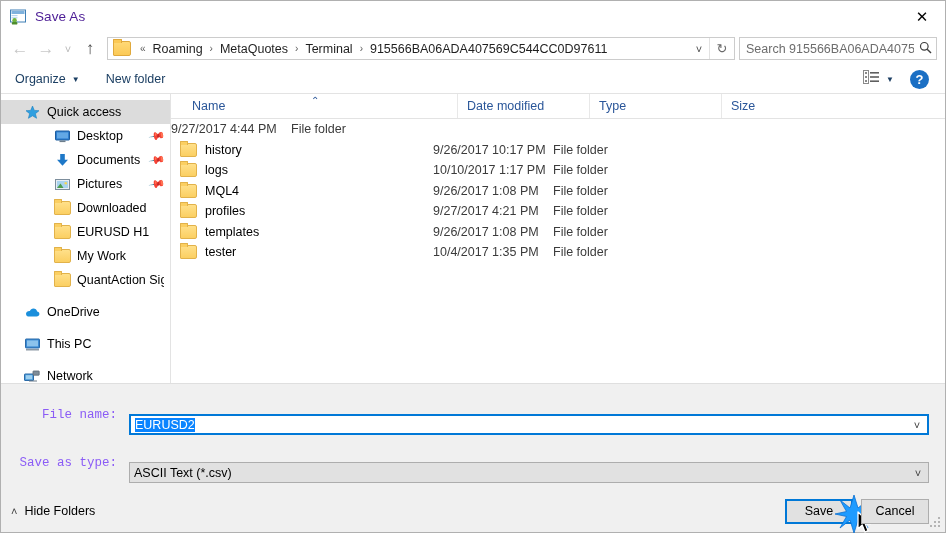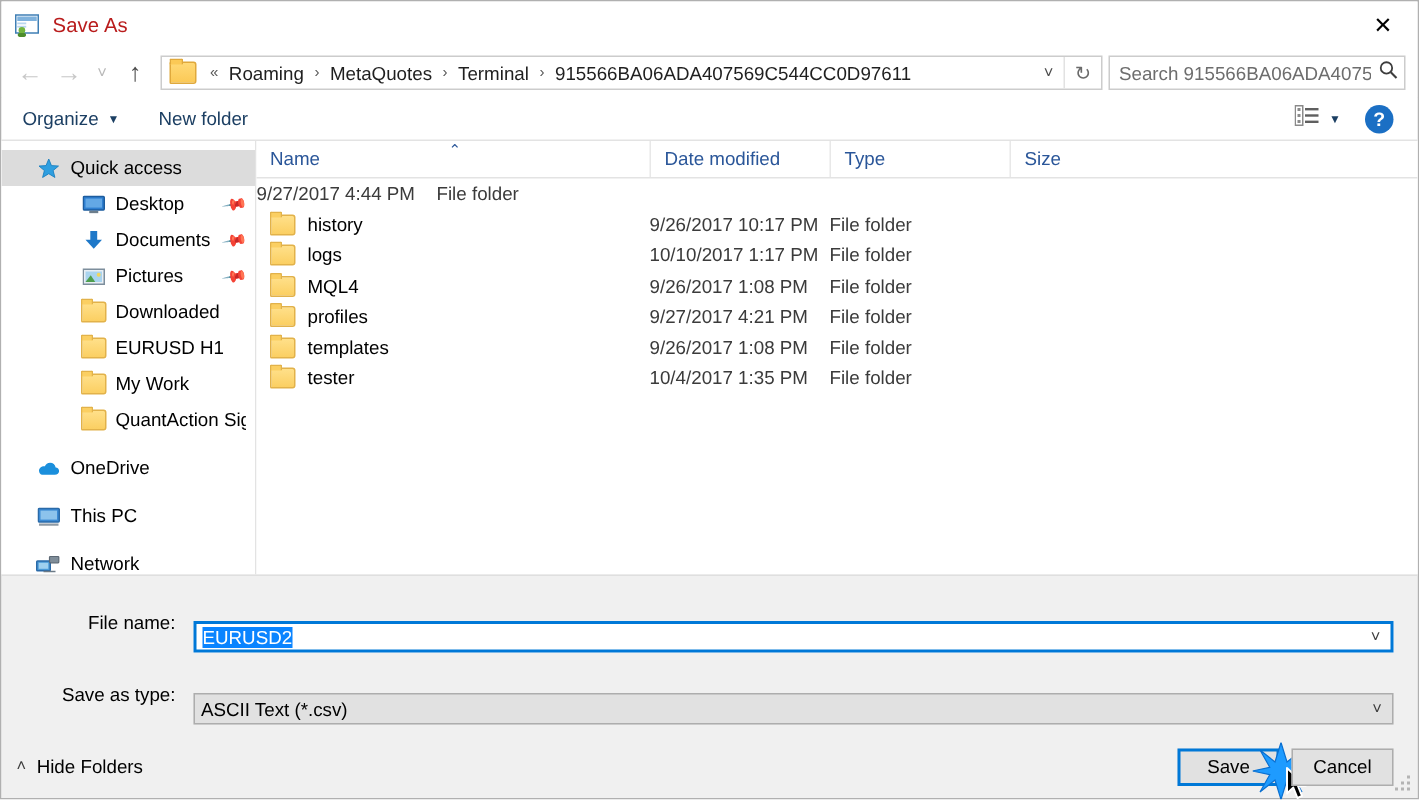--- a/index.html
+++ b/index.html
@@ -31,21 +31,21 @@
   }
   .title-icon {
     width: 18px; height: 18px;
     margin-left: 8px;
     position: relative;
     flex: 0 0 18px;
   }
   .title-text {
     margin-left: 8px;
     font-size: 13.5px;
-    color: #b91c1c;
+    color: #4c1d95;
     letter-spacing: .1px;
   }
   .close-btn {
     position: absolute;
     right: 0; top: 0;
     width: 46px; height: 31px;
     display: flex; align-items: center; justify-content: center;
     font-size: 15px;
     color: #000;
     cursor: default;
@@ -257,20 +257,21 @@
   .col {
     font-size: 12.5px;
     color: #2a5699;
     box-sizing: border-box;
     padding-left: 9px;
     height: 24px;
     line-height: 24px;
     border-left: 1px solid #e8e8e8;
     position: relative;
     white-space: nowrap;
+    margin-left: 12px;
   }
   .col.first { border-left: none; }
   .col-name { width: 262px; flex: 0 0 262px; }
   .col-date { width: 120px; flex: 0 0 120px; }
   .col-type { width: 120px; flex: 0 0 120px; }
   .col-size { width: 72px;  flex: 0 0 72px; }
   .sort-caret {
     position: absolute;
     left: 128px; top: -5px;
     font-size: 10px;
@@ -313,22 +314,23 @@
     display: flex;
     align-items: center;
     margin-bottom: 7px;
   }
   .formlabel {
     width: 112px;
     flex: 0 0 112px;
     text-align: right;
     padding-right: 12px;
     font-size: 12.5px;
-    color: #000000;
-    box-sizing: border-box;
+    color: #8b5cf6;
+    box-sizing: border-box;
+    font-family: Liberation Mono, monospace;
   }
   .combo {
     flex: 1 1 auto;
     height: 21px;
     border: 1px solid #7a7a7a;
     background: #fff;
     display: flex;
     align-items: center;
     box-sizing: border-box;
     min-width: 0;

